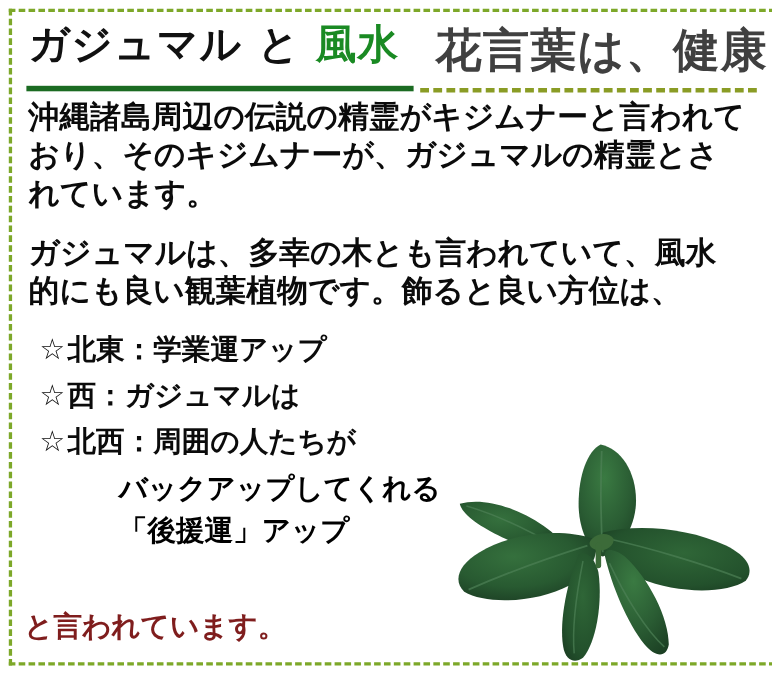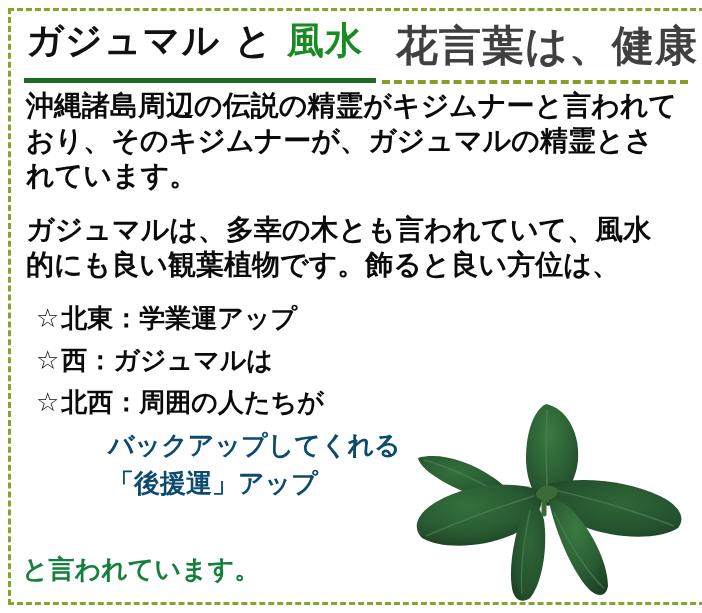--- a/index.html
+++ b/index.html
@@ -115,32 +115,32 @@
     white-space: nowrap;
   }
   .bullet-item .star {
     display: inline-block;
     margin-right: 2px;
   }
   .bullet-cont {
     font-size: 26px;
     line-height: 38px;
     font-weight: bold;
-    color: #0c4a6e;
+    color: #000000;
     white-space: nowrap;
     padding-left: 72px;
   }
 
   .closing {
     position: absolute;
     left: 22px;
     top: 552px;
     font-size: 26px;
     font-weight: bold;
-    color: #15803d;
+    color: #7f1d1d;
     white-space: nowrap;
   }
 
   
   .plant {
     position: absolute;
     left: 398px;
     top: 398px;
     width: 290px;
     height: 206px;

